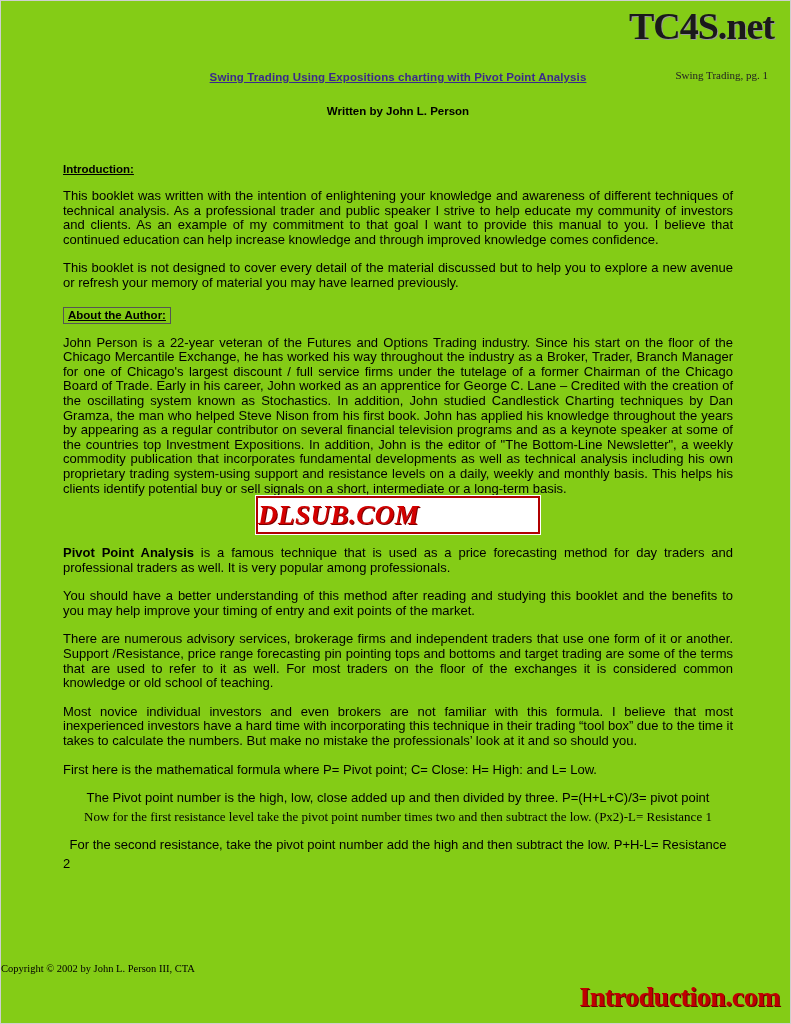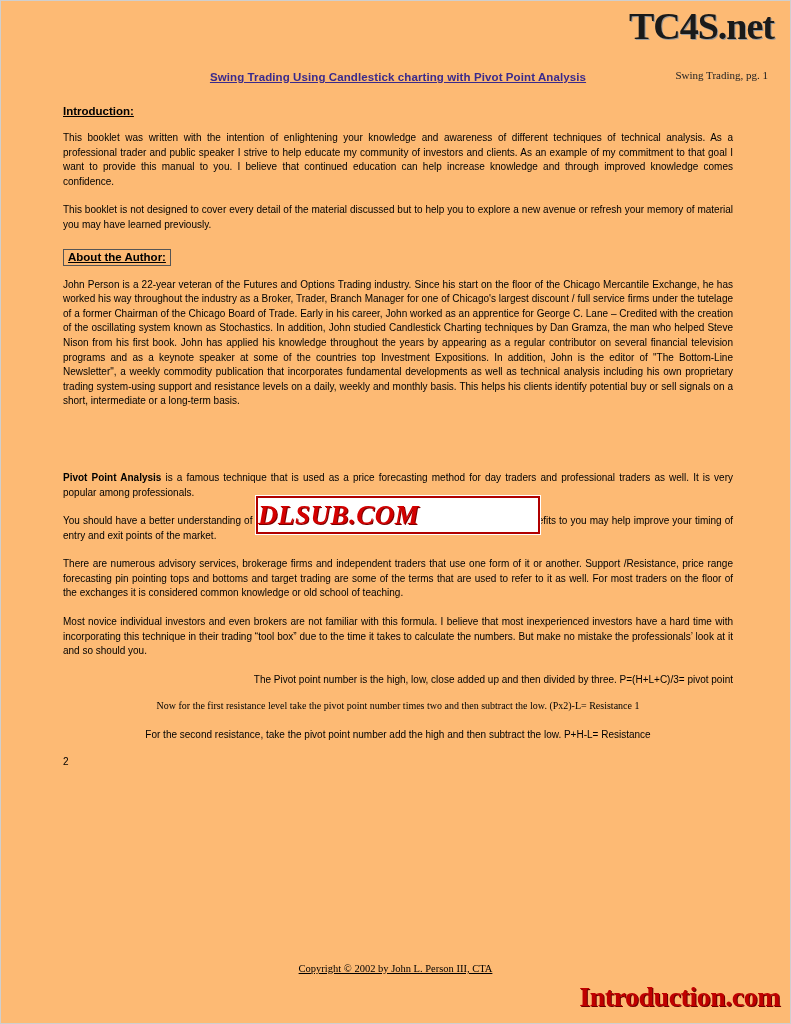--- a/index.html
+++ b/index.html
@@ -12,21 +12,21 @@
     height: 1024px;
     position: relative;
     font-family: "Liberation Sans", sans-serif;
     overflow: hidden;
   }
   .page {
     position: absolute;
     left: 0; top: 0;
     width: 791px;
     height: 1024px;
-    background: #fdba74;
+    background: #84cc16;
     border: 1px solid #cfcfcf;
     box-sizing: border-box;
   }
 
   
   .tc4s {
     position: absolute;
     right: 16px;
     top: 6px;
     text-align: right;
@@ -80,25 +80,25 @@
     text-decoration: underline;
     margin: 0 0 14px 0;
   }
   .h-sec.boxed {
     display: inline-block;
     border: 1px solid #555;
     padding: 1px 4px 2px 4px;
     margin-bottom: 6px;
   }
   p.body {
-    font-size: 10px;
+    font-size: 13px;
     line-height: 14.6px;
     color: #000;
     text-align: justify;
-    margin: 12px 0 14px 0;
+    margin: 0 0 14px 0;
   }
   p.tight {
     margin-bottom: 4px;
   }
   .chapter {
     text-align: center;
     font-size: 11.5px;
     font-weight: bold;
     text-decoration: underline;
     color: #000;
@@ -129,25 +129,23 @@
     letter-spacing: 0.5px;
     text-shadow: 1px 1px 0 #7a0000;
   }
 
   
   .copyright {
     position: absolute;
     left: 0;
     right: 0;
     top: 962px;
-    text-align: center;
     font-family: "Liberation Serif", serif;
     font-size: 10.5px;
     color: #000;
-    text-decoration: underline;
   }
   .finePrint {
     position: absolute;
     left: 22px;
     top: 1040px;
     font-size: 13.5px;
     color: #111;
     white-space: nowrap;
     font-family: Liberation Serif, serif;
   }
@@ -172,41 +170,43 @@
 
 <div class="page">
 
   <div class="tc4s">
     <div class="tc4s-text">TC4S.net</div>
   </div>
   <div class="page-label">Swing Trading, pg. 1</div>
 
   <div class="doc">
 
-    <h1 class="title">Swing Trading Using Candlestick charting with Pivot Point Analysis</h1>
+    <h1 class="title">Swing Trading Using Expositions charting with Pivot Point Analysis</h1>
+    <div class="byline">Written by John L. Person</div>
 
     <div class="h-sec">Introduction:</div>
     <p class="body">This booklet was written with the intention of enlightening your knowledge and awareness of different techniques of technical analysis.  As a professional trader and public speaker I strive to help educate my community of investors and clients. As an example of my commitment to that goal I want to provide this manual to you. I believe that continued education can help increase knowledge and through improved knowledge comes confidence.</p>
     <p class="body">This booklet is not designed to cover every detail of the material discussed but to help you to explore a new avenue or refresh your memory of material you may have learned previously.</p>
 
     <div style="margin-top:0;">
       <span class="h-sec boxed">About the Author:</span>
     </div>
     <p class="body" style="margin-top:6px;">John Person is a 22-year veteran of the Futures and Options Trading industry. Since his start on the floor of the Chicago Mercantile Exchange, he has worked his way throughout the industry as a Broker, Trader, Branch Manager for one of Chicago's largest discount / full service firms under the tutelage of a former Chairman of the Chicago Board of Trade. Early in his career, John worked as an apprentice for George C. Lane – Credited with the creation of the oscillating system known as Stochastics. In addition, John studied Candlestick Charting techniques by Dan Gramza, the man who helped Steve Nison from his first book. John has applied his knowledge throughout the years by appearing as a regular contributor on several financial television programs and as a keynote speaker at some of the countries top Investment Expositions. In addition, John is the editor of "The Bottom-Line Newsletter", a weekly commodity publication that incorporates fundamental developments as well as technical analysis including his own proprietary trading system-using support and resistance levels on a daily, weekly and monthly basis. This helps his clients identify potential buy or sell signals on a short, intermediate or a long-term basis.</p>
 
     <div style="height:36px;"></div>
 
 
     <p class="body"><span class="bold">Pivot Point Analysis</span><span> is a famous technique that is used as a price forecasting method for day traders and professional traders as well. It is very popular among professionals.</span></p>
 
     <p class="body">You should have a better understanding of this method after reading and studying this booklet and the benefits to you may help improve your timing of entry and exit points of the market.</p>
     <p class="body">There are numerous advisory services, brokerage firms and independent traders that use one form of it or another. Support /Resistance, price range forecasting pin pointing tops and bottoms and target trading are some of the terms that are used to refer to it as well. For most traders on the floor of the exchanges it is considered common knowledge or old school of teaching.</p>
     <p class="body">Most novice individual investors and even brokers are not familiar with this formula. I believe that most inexperienced investors have a hard time with incorporating this technique in their trading “tool box” due to the time it takes to calculate the numbers. But make no mistake the professionals’ look at it and so should you.</p>
-
-    <p class="body tight" style="text-align:right;">The Pivot point number is the high, low, close added up and then divided by three. P=(H+L+C)/3= pivot point</p>
+    <p class="body">First here is the mathematical formula where P= Pivot point; C= Close: H= High: and L= Low.</p>
+
+    <p class="body tight" style="text-align:center;">The Pivot point number is the high, low, close added up and then divided by three. P=(H+L+C)/3= pivot point</p>
     <p class="body" style="text-align:center;font-family:Liberation Serif, serif;">Now for the first resistance level take the pivot point number times two and then subtract the low. (Px2)-L= Resistance 1</p>
 
     <p class="body tight" style="text-align:center;">For the second resistance, take the pivot point number add the high and then subtract the low. P+H-L= Resistance</p>
     <p class="body" style="text-align:left;">2</p>
 
   </div>
 
   <div class="dlsub">
     <span>DLSUB.COM</span>
   </div>

